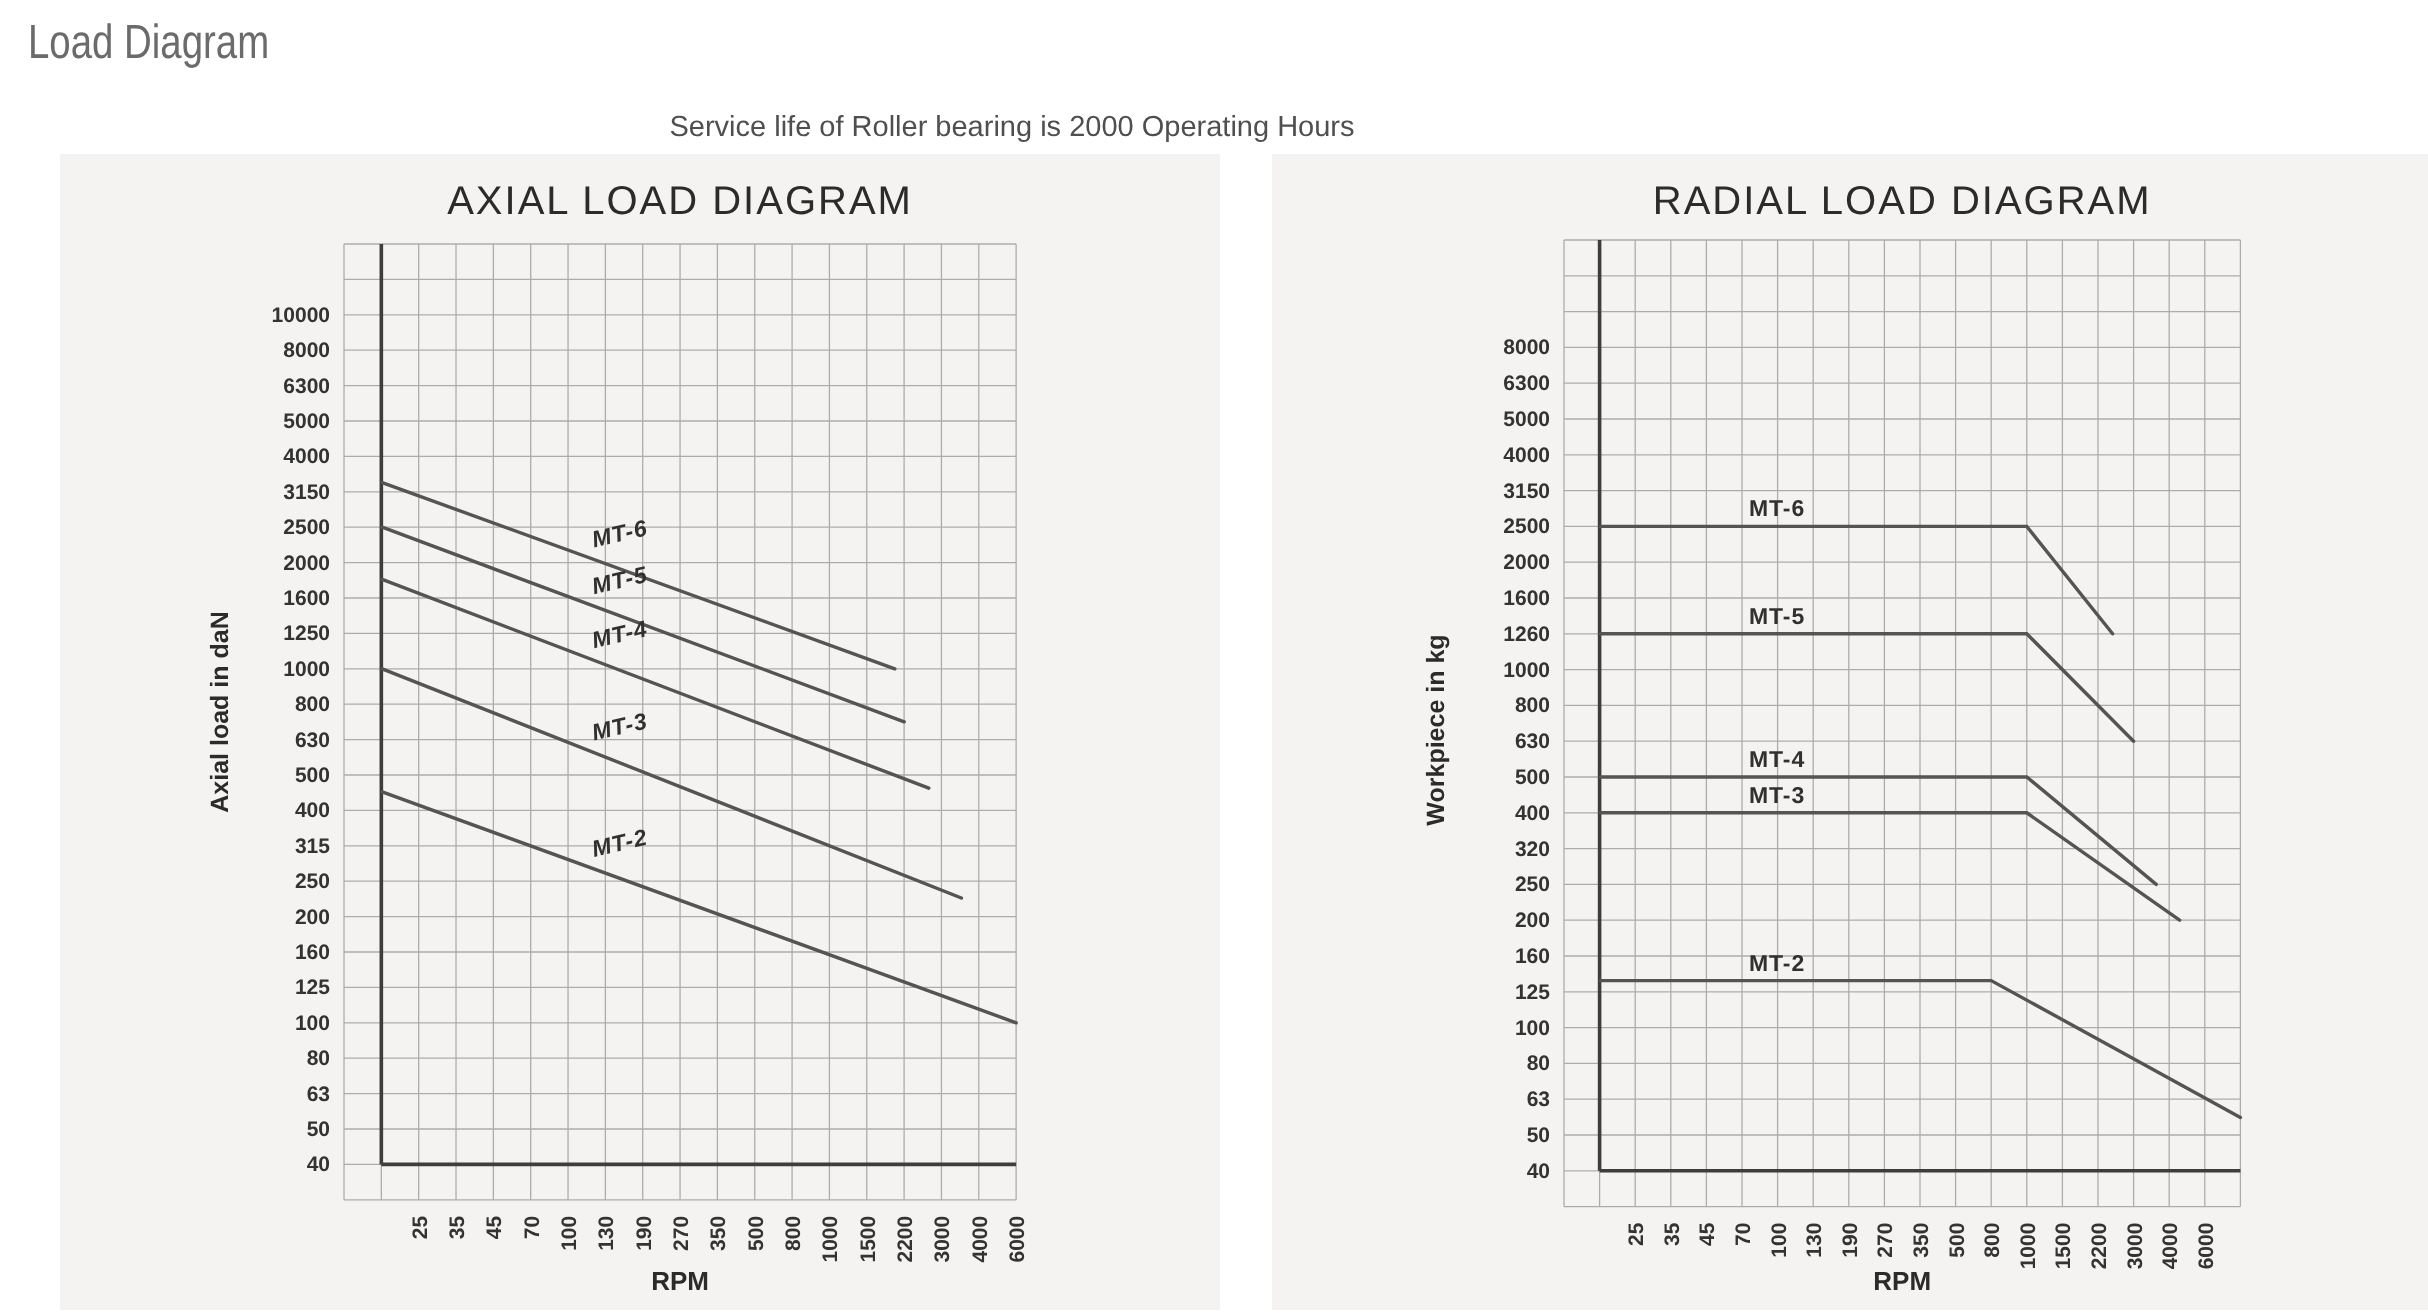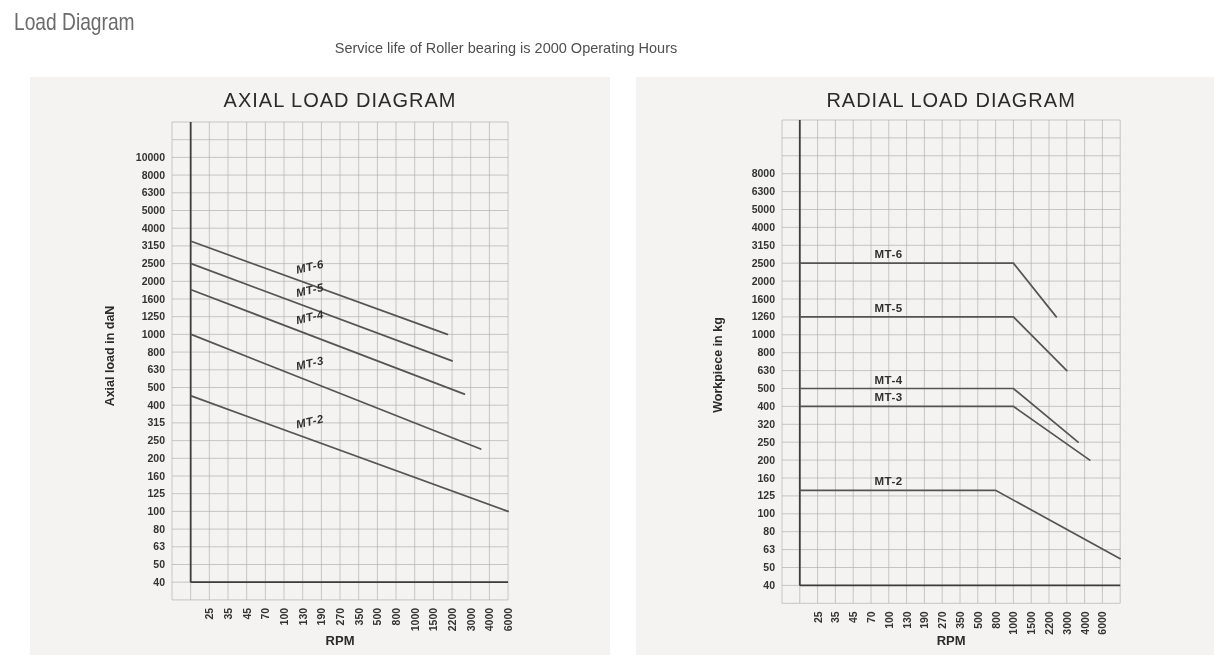--- a/index.html
+++ b/index.html
@@ -1,19 +1,19 @@
 <!DOCTYPE html>
 <html><head>
 <meta charset="utf-8">
 <style>
   html,body{margin:0;padding:0;background:#ffffff;width:1214px;height:658px;
     font-family:"Liberation Sans",sans-serif;overflow:hidden;position:relative;}
   .page-title{position:absolute;left:14px;top:8px;font-size:24px;font-weight:400;
     color:#6b6b6b;transform:scaleX(0.8);transform-origin:left center;letter-spacing:0px;}
-  .subtitle{position:absolute;left:0;top:40px;width:1012px;text-align:center;
+  .subtitle{position:absolute;left:0;top:56px;width:1012px;text-align:center;
     font-size:14.5px;color:#4f4f4f;}
   .panel{position:absolute;top:77px;height:578px;background:#f4f3f2;}
   #axial-panel{left:30px;width:580px;}
   #radial-panel{left:636px;width:578px;}
   svg{display:block;}
   text{font-family:"Liberation Sans",sans-serif;}
 </style>
 </head>
 <body>
 

